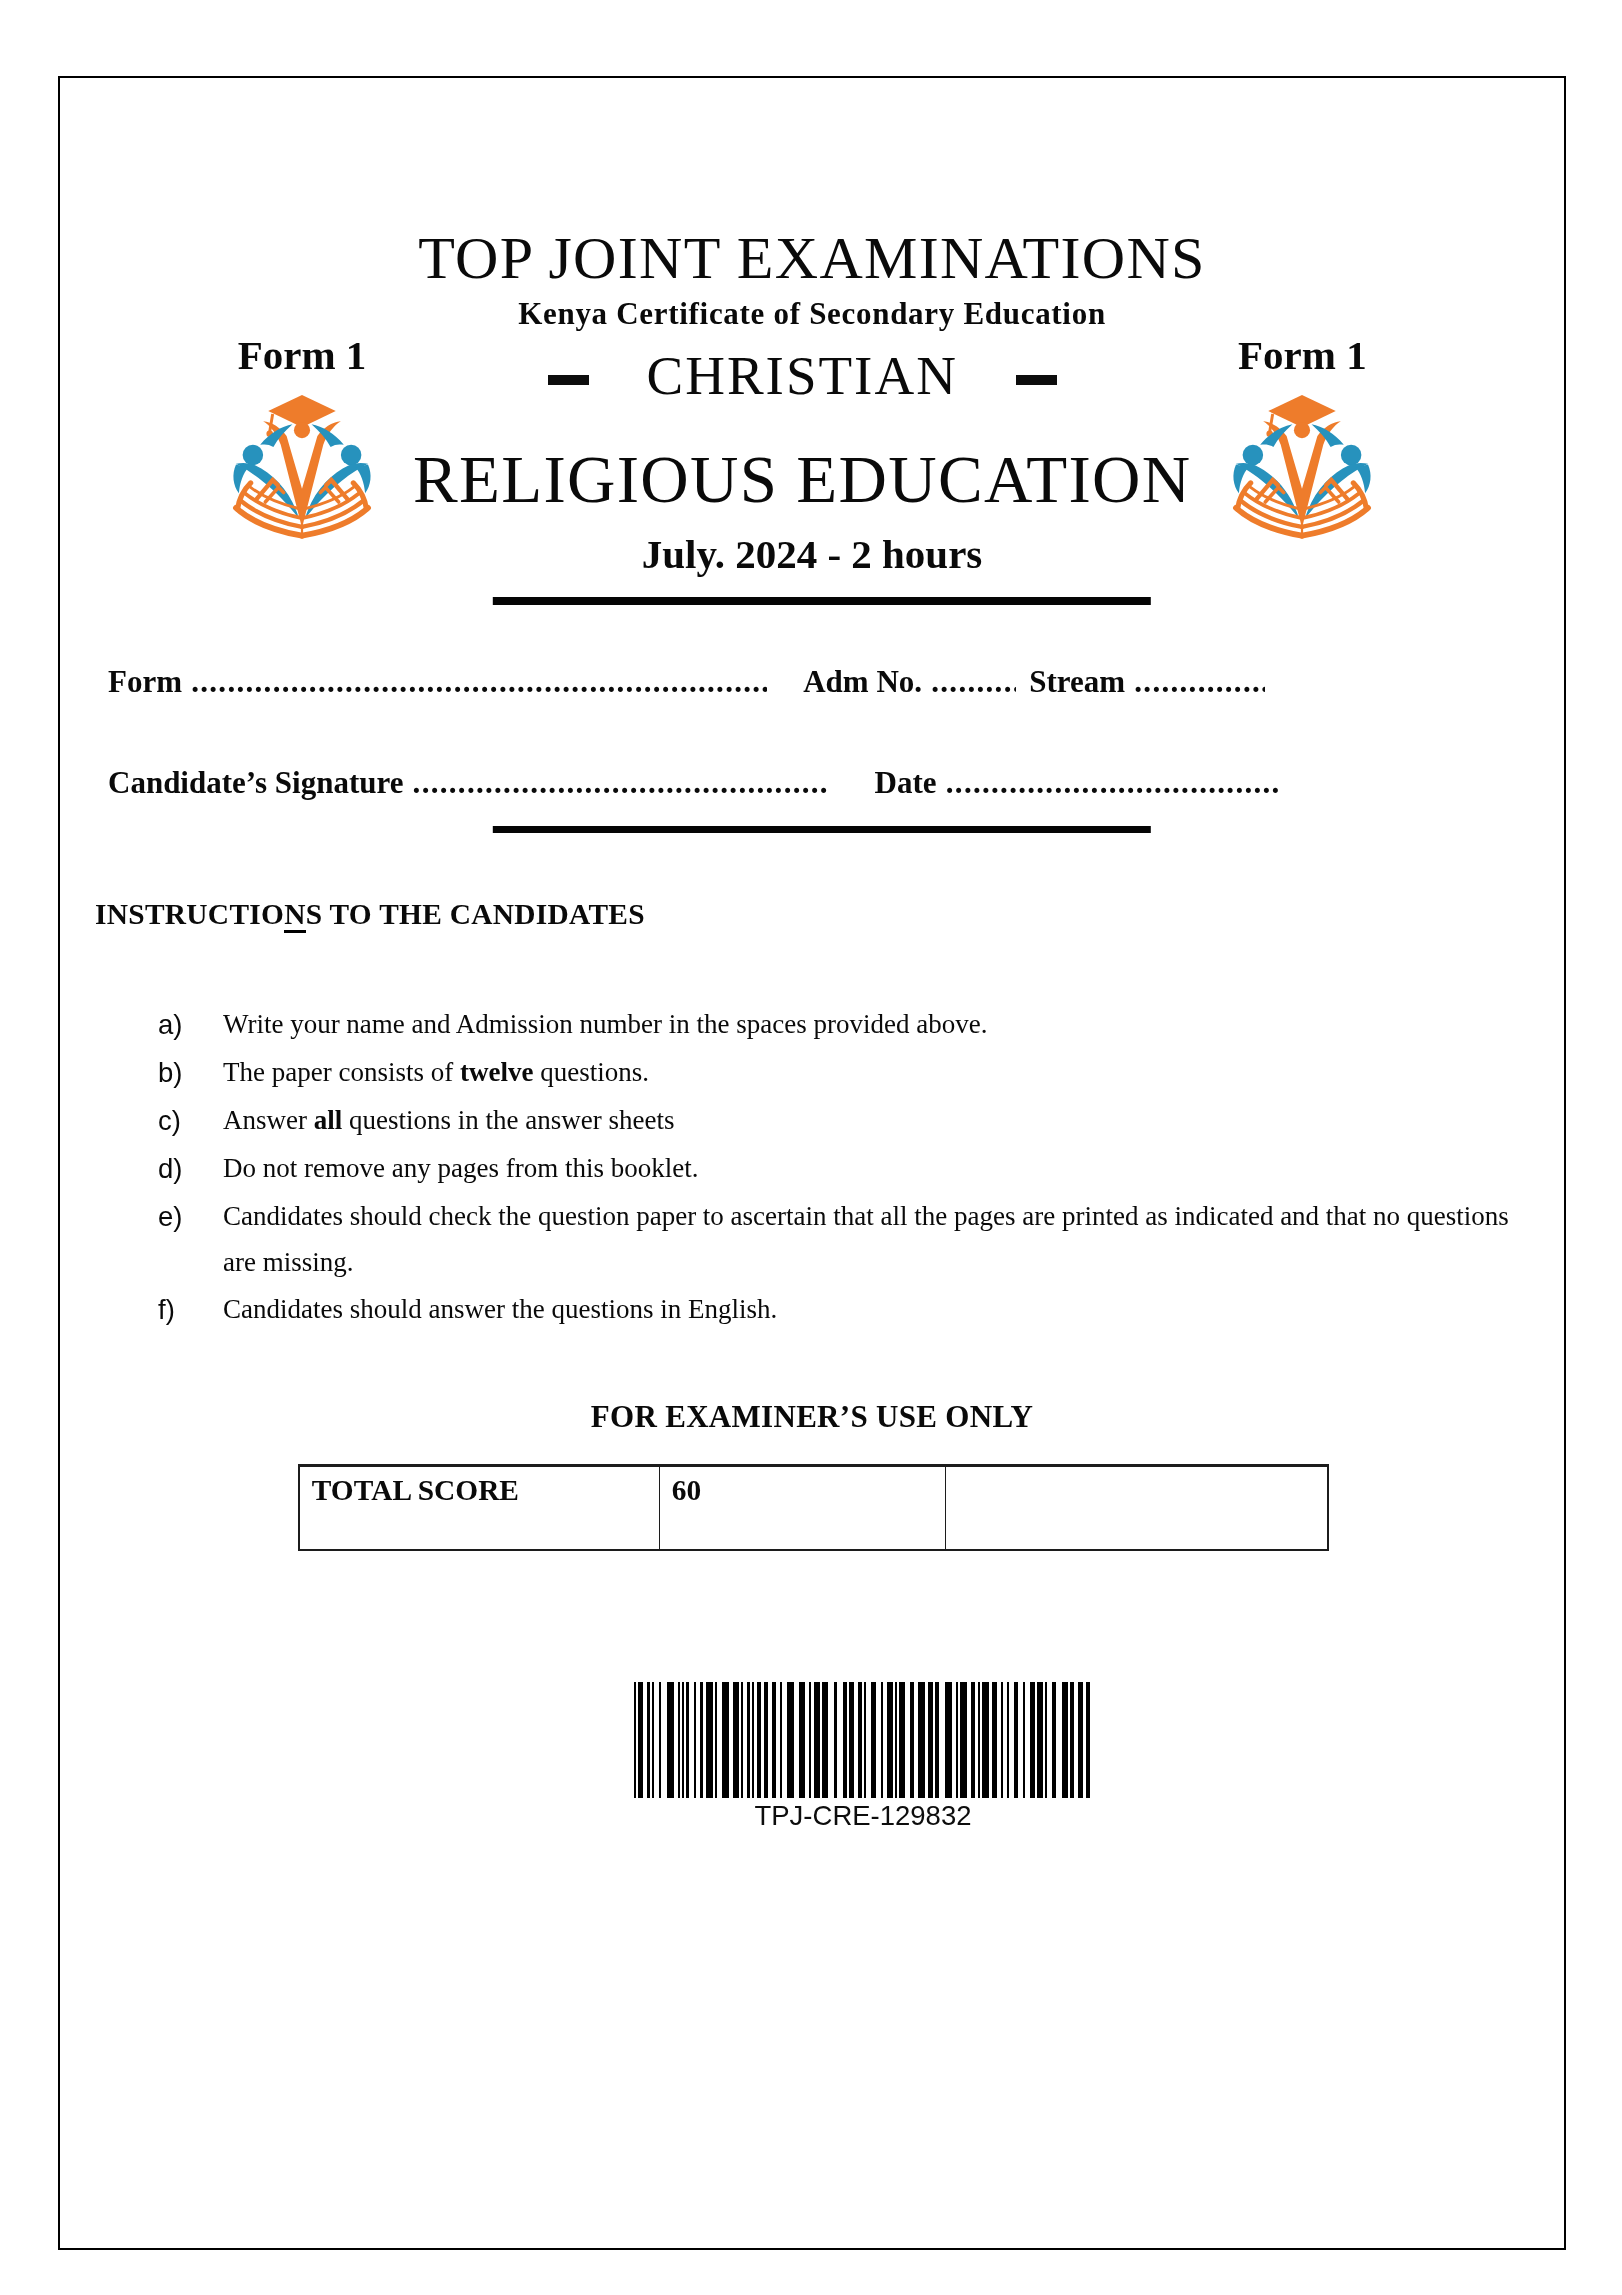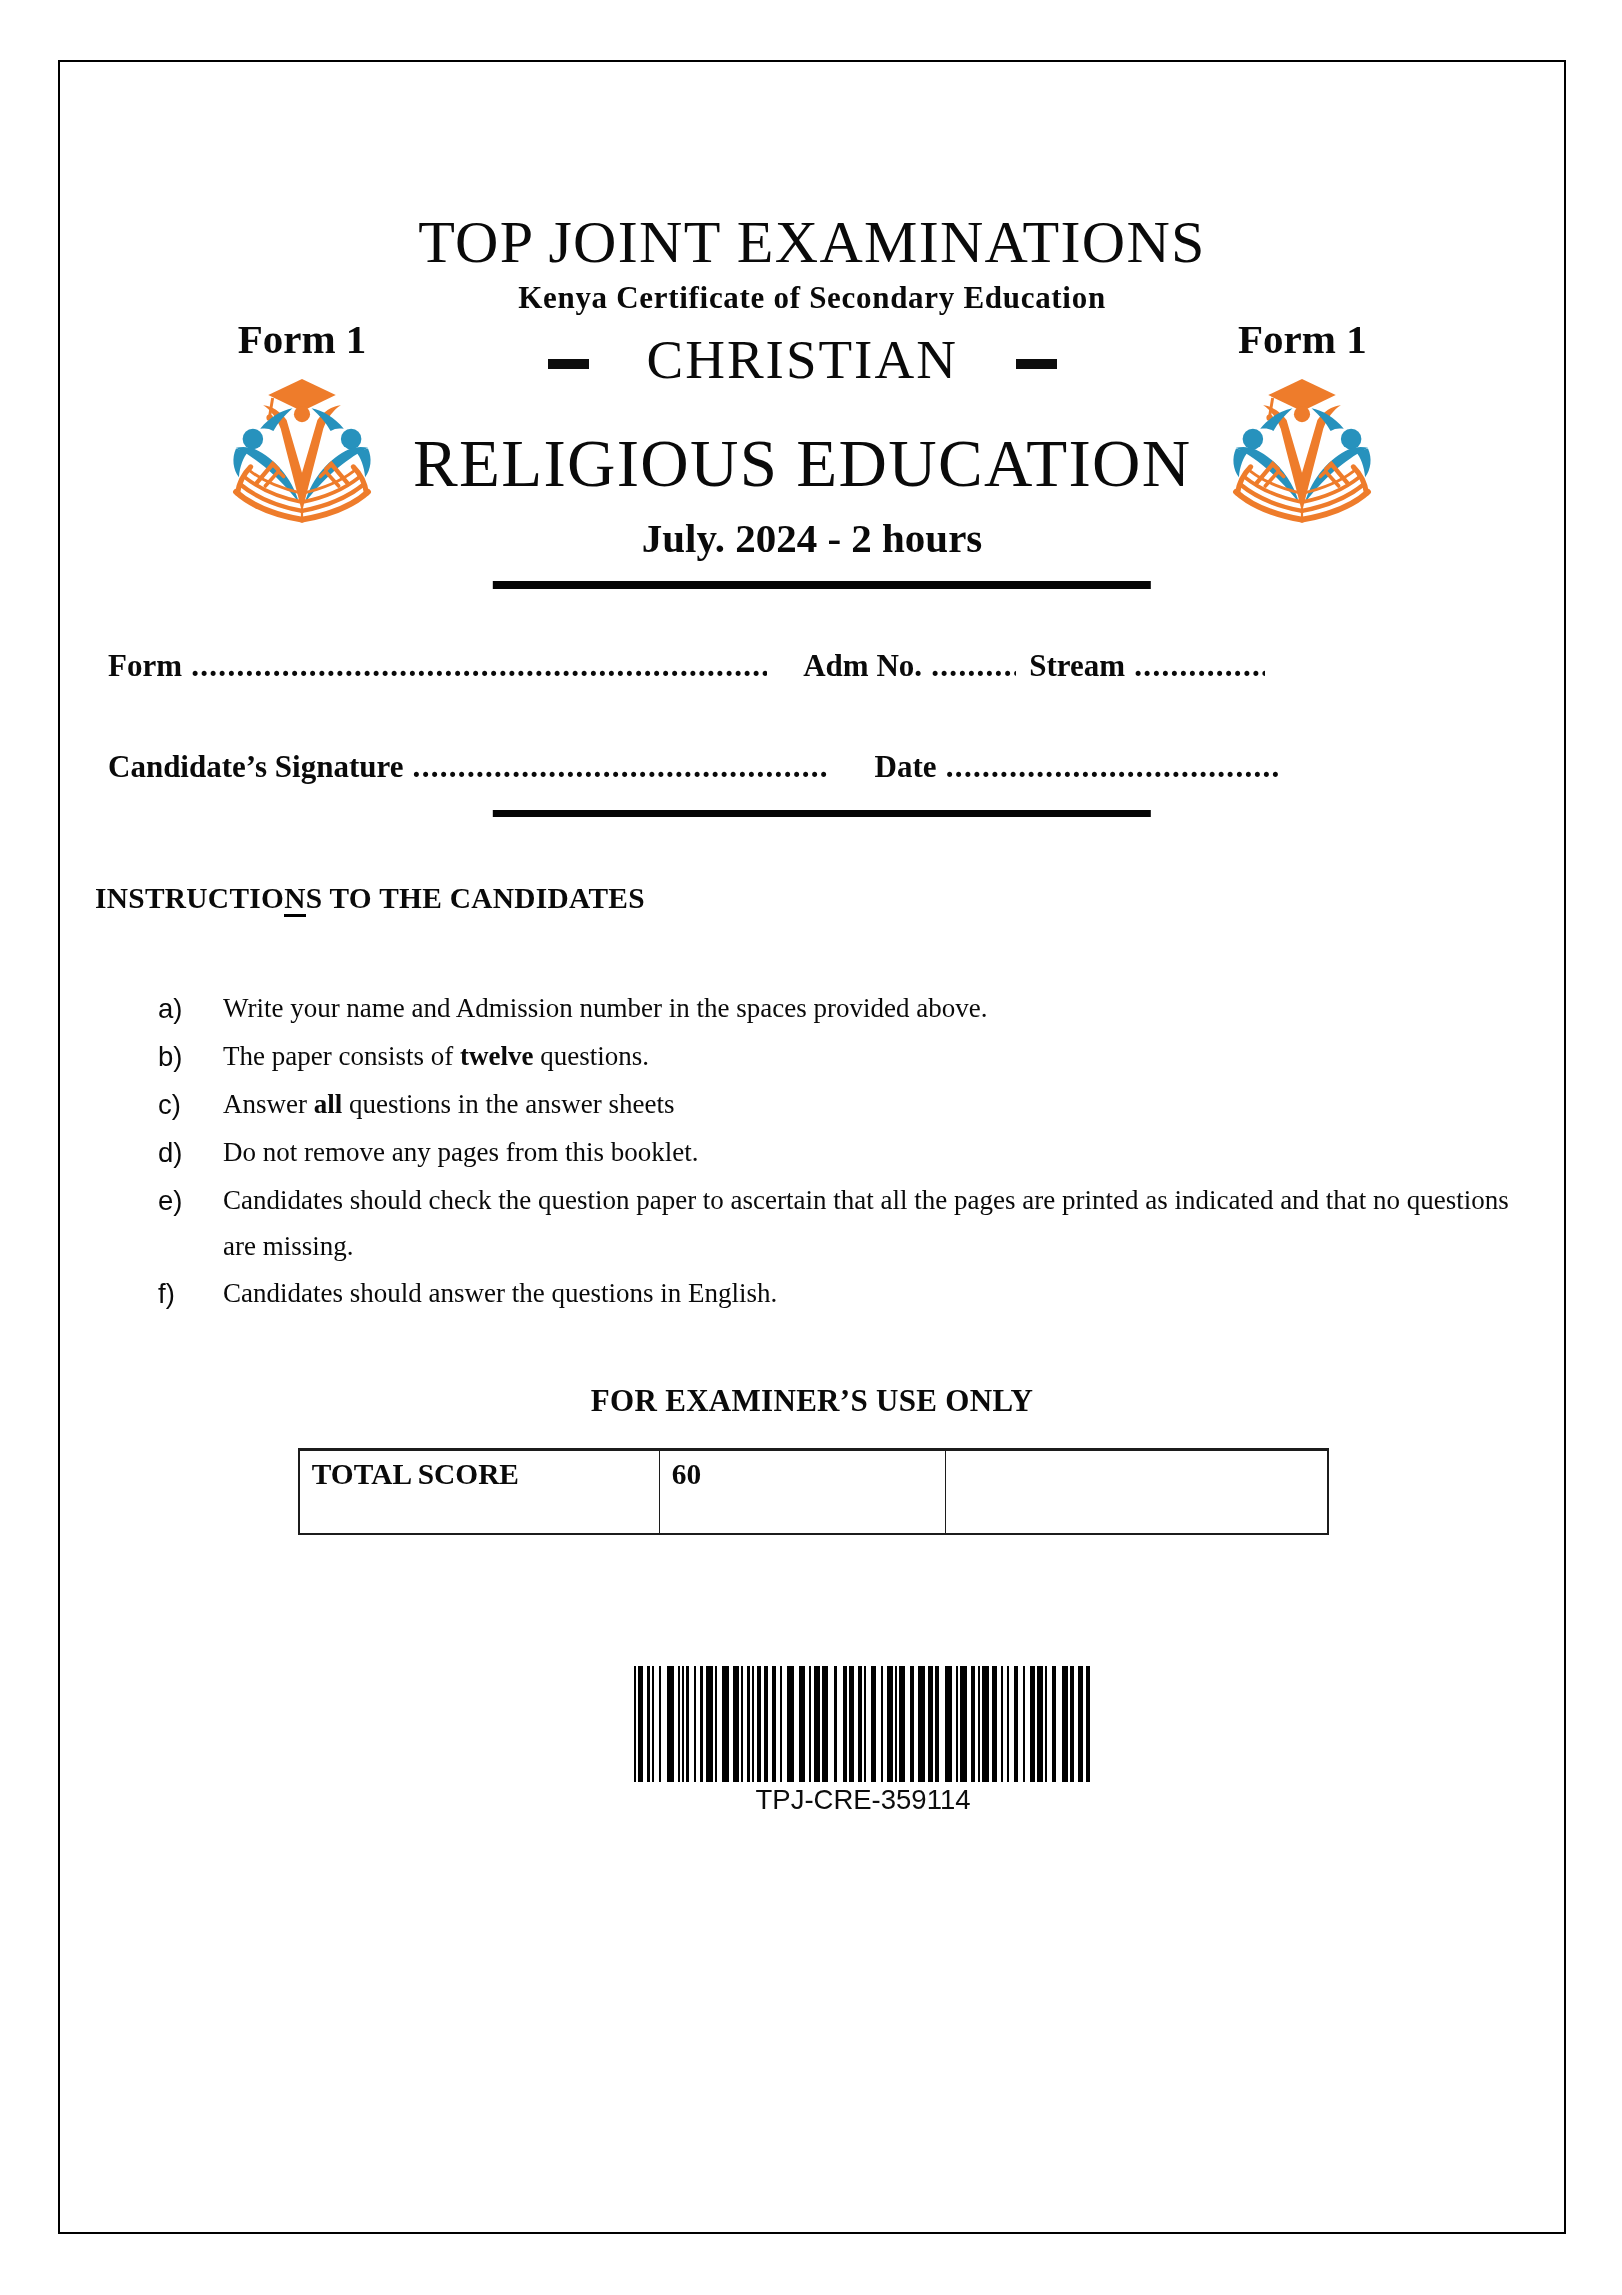--- a/index.html
+++ b/index.html
@@ -11,21 +11,21 @@
   html,body{margin:0;padding:0;background:#ffffff;}
   .page{
     position:relative;
     width:1623px;height:2295px;
     background:#ffffff;
     color:var(--ink);
     font-family:"Liberation Serif", serif;
     overflow:hidden;
   }
   .frame{
-    position:absolute;left:58px;top:60px;
+    position:absolute;left:58px;top:76px;
     width:1508px;height:2174px;
     border:2px solid #000;
   }
   
   .title{
     margin-top:147px;
     text-align:center;
     font-size:60px;
     letter-spacing:1.3px;
     font-weight:500;
@@ -418,18 +418,18 @@
           <div class="b" style="width: 4.6px;"></div>
           <div class="s" style="width: 5.9px;"></div>
           <div class="b" style="width: 5.9px;"></div>
           <div class="s" style="width: 2px;"></div>
           <div class="b" style="width: 3.9px;"></div>
           <div class="s" style="width: 3.9px;"></div>
           <div class="b" style="width: 5.2px;"></div>
           <div class="s" style="width: 2.6px;"></div>
           <div class="b" style="width: 3.9px;"></div>
         </div>
-      <div class="bc-label">TPJ-CRE-359114</div>
+      <div class="bc-label">TPJ-CRE-129832</div>
     </div>
 
   </div>
 </div>
 
 
 </body></html>

